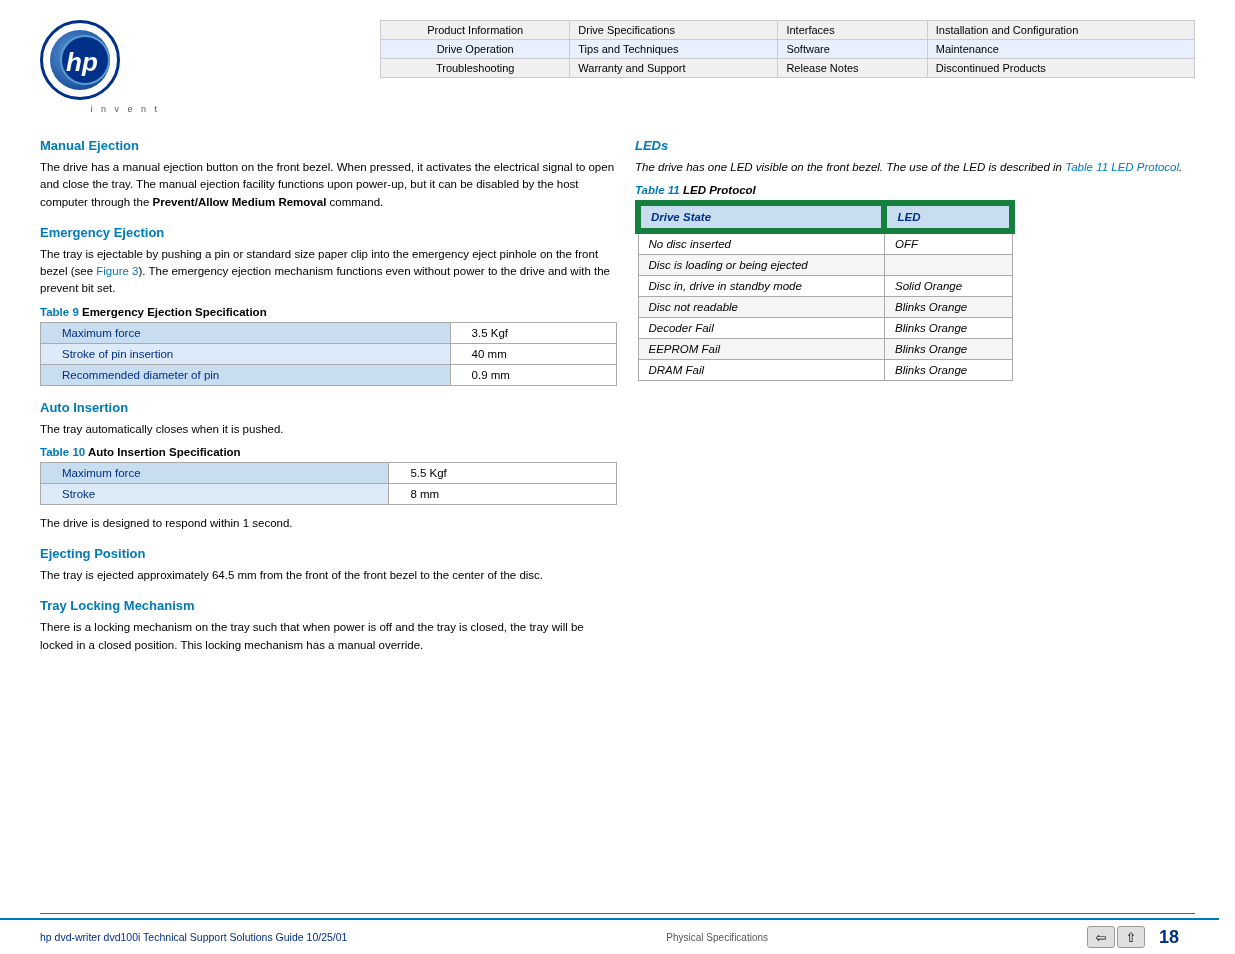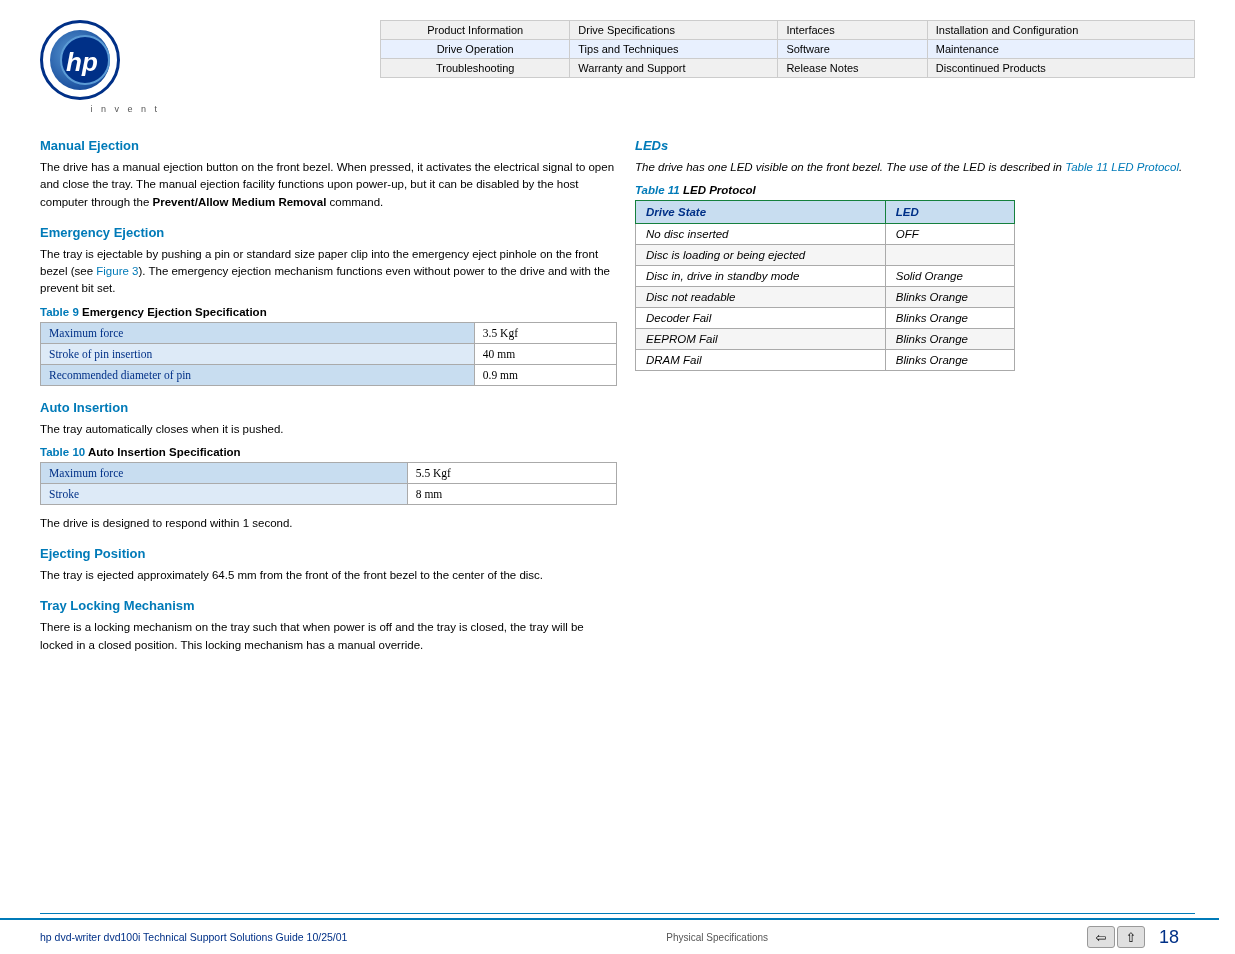--- a/index.html
+++ b/index.html
@@ -111,23 +111,22 @@
 
     
     .spec-table {
       border-collapse: collapse;
       width: 100%;
       margin-bottom: 10px;
       font-size: 11.5px;
     }
     .spec-table td {
       border: 1px solid #aaa;
-      padding: 4px 8px;
+      padding: 4px 21px;
       vertical-align: middle;
-      font-family: Liberation Serif, serif;
     }
     .spec-table tr:nth-child(odd) td:first-child {
       background: #c8ddf0;
       color: #003087;
       font-weight: normal;
     }
     .spec-table tr:nth-child(even) td:first-child {
       background: #ddeaf7;
       color: #003087;
     }
@@ -149,21 +148,21 @@
     
     .led-table {
       border-collapse: collapse;
       width: 380px;
       font-size: 11.5px;
       margin-bottom: 10px;
     }
     .led-table th {
       background: #c8ddf0;
       color: #003087;
-      border: 1px solid #15803d;
+      border: 6px solid #15803d;
       padding: 5px 10px;
       text-align: left;
       font-weight: bold;
     }
     .led-table td {
       border: 1px solid #aaa;
       padding: 4px 10px;
       background: #fff;
       vertical-align: middle;
     }
@@ -203,21 +202,21 @@
       border: 1px solid #999;
       border-radius: 3px;
       display: flex;
       align-items: center;
       justify-content: center;
       font-size: 13px;
       cursor: pointer;
     }
     .page-num {
       font-size: 18px;
-      font-weight: normal;
+      font-weight: bold;
       color: #003087;
       margin-left: 8px;
     }
 
     
     .footer-rule {
       position: absolute;
       bottom: 40px;
       left: 40px;
       right: 40px;

